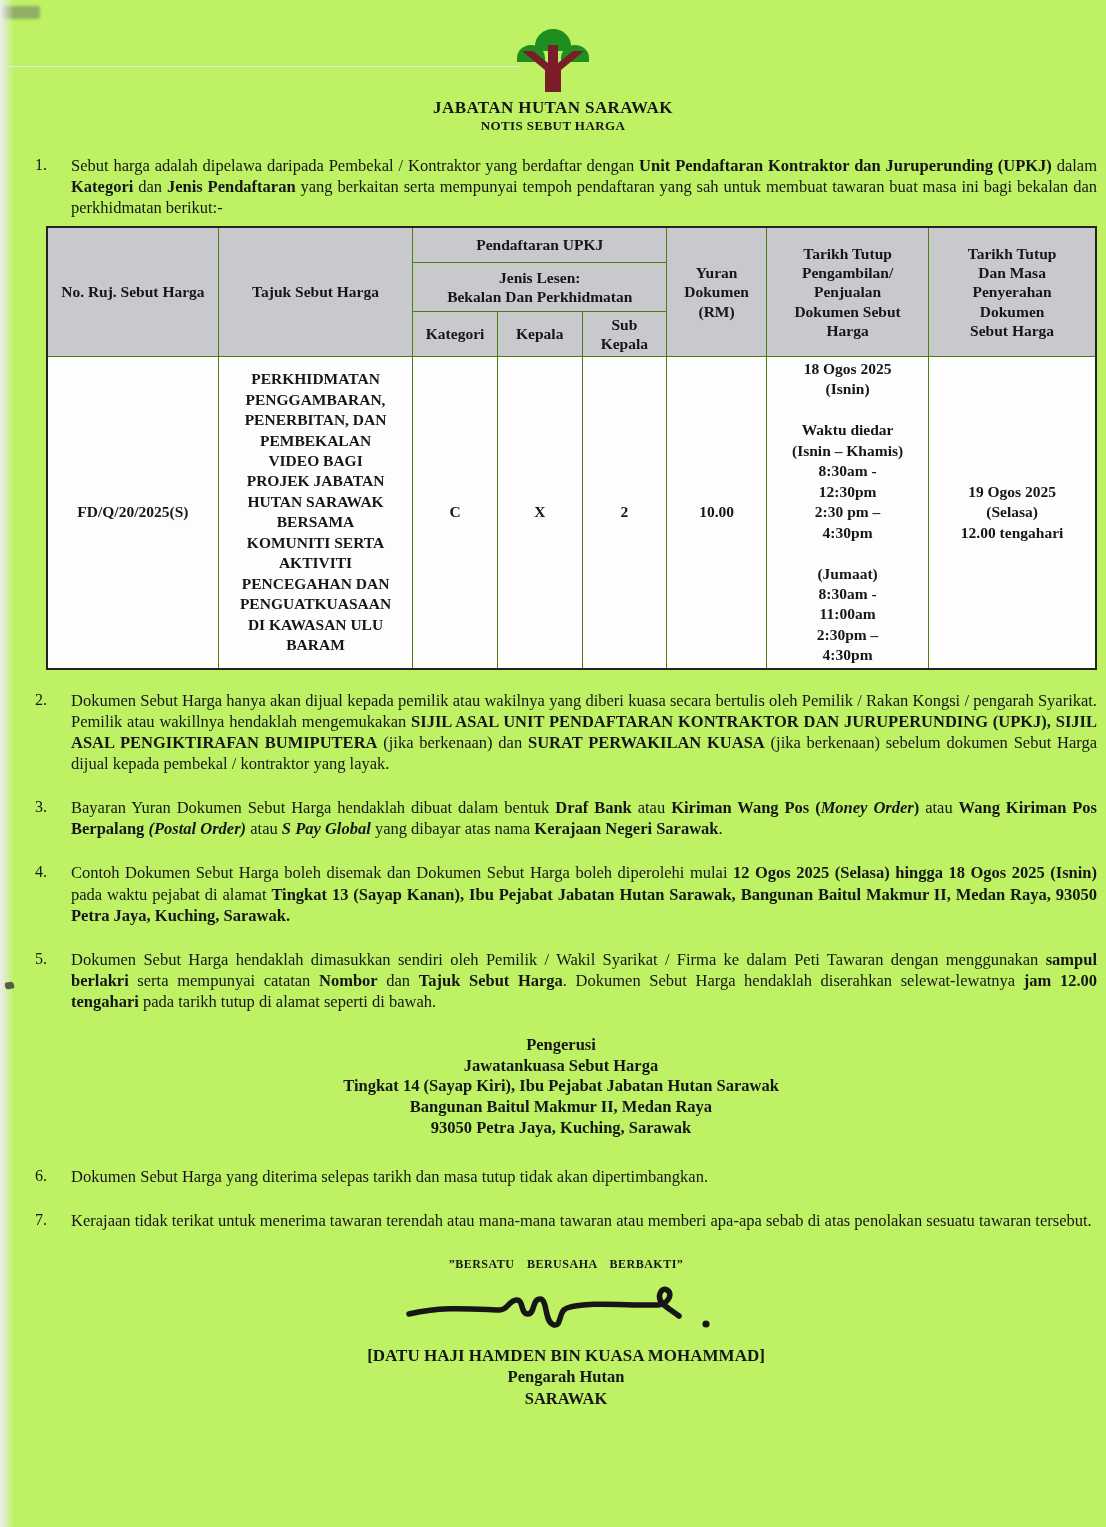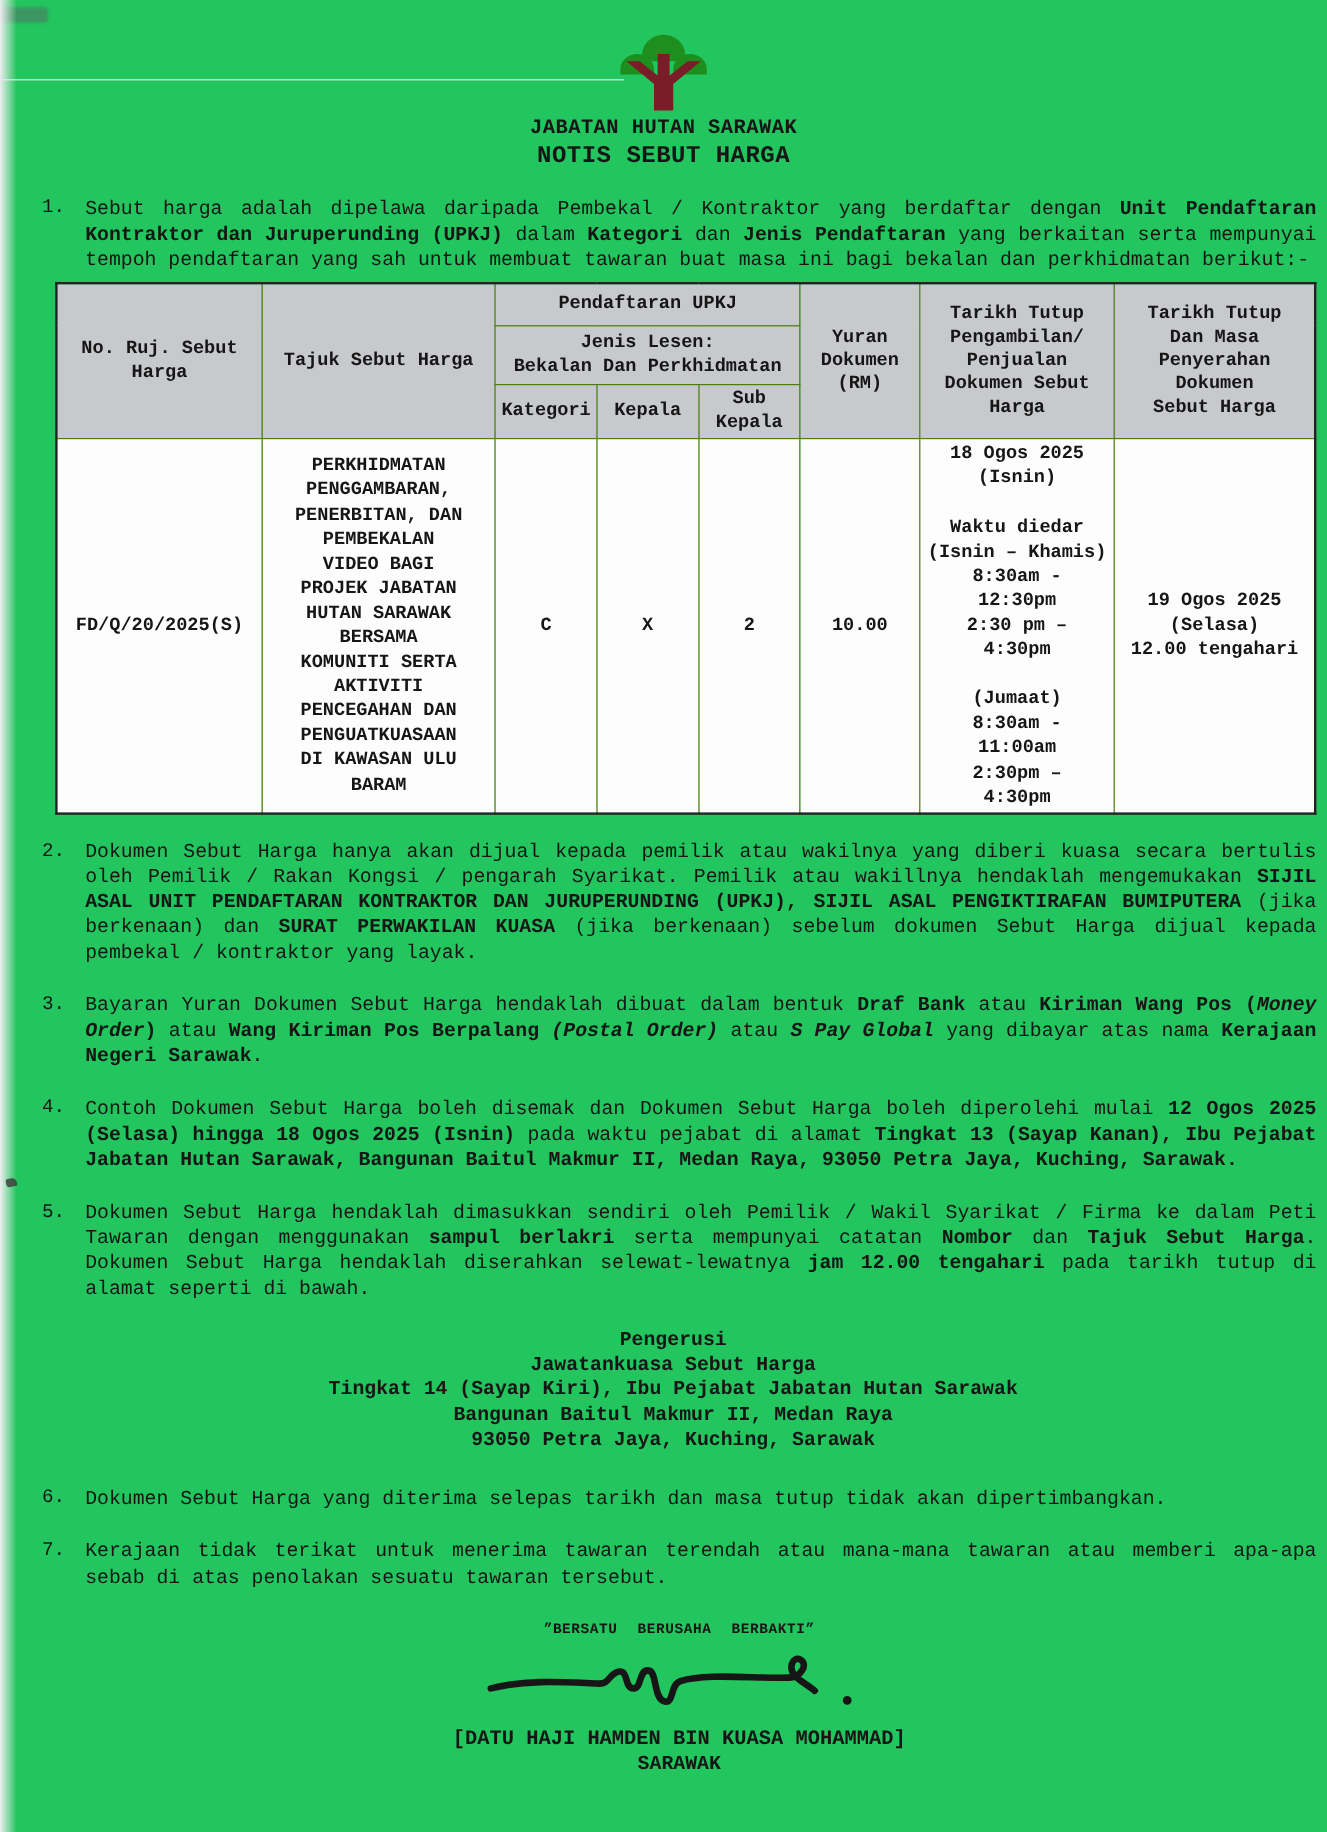--- a/index.html
+++ b/index.html
@@ -1,31 +1,31 @@
 <!DOCTYPE html>
 <html><head>
 <meta charset="utf-8">
 <style>
   html,body{margin:0;padding:0;background:#e9e9ea;}
   .page{
     position:relative; width:1106px; height:1527px; margin:0 auto;
-    background:#22c55e; overflow:hidden; color:#161616;
-    font-family:Liberation Mono, monospace;
+    background:#bef264; overflow:hidden; color:#161616;
+    font-family:Liberation Serif, serif;
   }
   
   .artifact{position:absolute;pointer-events:none;}
   .smudge-topleft{left:0;top:6px;width:40px;height:13px;background:#5a5e66;opacity:.45;filter:blur(1.5px);border-radius:3px;}
   .edge-left{left:0;top:0;width:14px;height:100%;background:linear-gradient(90deg,#ededf0,rgba(252,252,253,0));}
   .faint-line{left:0;top:66px;width:520px;height:1px;background:#e7e7ec;}
   .speck{left:5px;top:982px;width:9px;height:7px;background:#3a3a3a;opacity:.8;border-radius:2px 4px 1px 3px;transform:rotate(-12deg);}
 
   .header{ text-align:center; padding-top:14px; }
   .logo{ display:block; margin:0 auto 4px auto; }
   .org-title{ font-weight:bold; font-size:17px; letter-spacing:.4px; line-height:1.2; }
-  .doc-title{ font-weight:bold; font-size:20px; letter-spacing:.4px; line-height:1.25; }
+  .doc-title{ font-weight:bold; font-size:13px; letter-spacing:.4px; line-height:1.25; }
 
   .content{ padding:20px 9px 0 35px; }
   .item{ display:grid; grid-template-columns:36px 1fr; margin-bottom:23px; }
   .item .num{ font-size:16px; padding-top:1px; }
   .item .txt{ font-size:16.5px; line-height:1.28; text-align:justify; }
 
   table.tender{ border-collapse:collapse; table-layout:fixed; width:1051px; margin:3px 0 20px 11px; border:2px solid #232323; }
   table.tender th, table.tender td{ border:1px solid #4d7c0f; padding:2px 4px; text-align:center; vertical-align:middle; }
   table.tender th{ background:#c7c9cc; font-weight:bold; font-size:15.5px; line-height:1.25; }
   table.tender td{ font-weight:bold; font-size:15.5px; line-height:1.32; background:#fdfdfe; }
@@ -141,17 +141,18 @@
     </div>
 
     <div class="motto1">”BERSATU BERUSAHA BERBAKTI”</div>
 
     <div class="signature-wrap">
       <svg width="330" height="62" viewBox="0 0 330 62">
         <path d="M8,36 C40,28 72,31 98,32 C107,32.5 107,23 115,22 C123,21 119,36 127,36 C134,36 131,21 139,21 C147,21 143,45 153,47 C161,48.5 157,33 166,30 C188,23 228,28 257,27 C266,26.7 273,16 266,12 C260,8.6 255,19 262,26 C266,30 273,34 278,38" fill="none" stroke="#161616" stroke-width="5.5" stroke-linecap="round" stroke-linejoin="round"></path>
         <circle cx="305" cy="46" r="3.6" fill="#161616"></circle>
       </svg>
       <div class="sign-name">[DATU HAJI HAMDEN BIN KUASA MOHAMMAD]</div>
+      <div class="sign-title">Pengarah Hutan</div>
       <div class="sign-title">SARAWAK</div>
     </div>
 
   </div>
 </div>
 
 </body></html>

